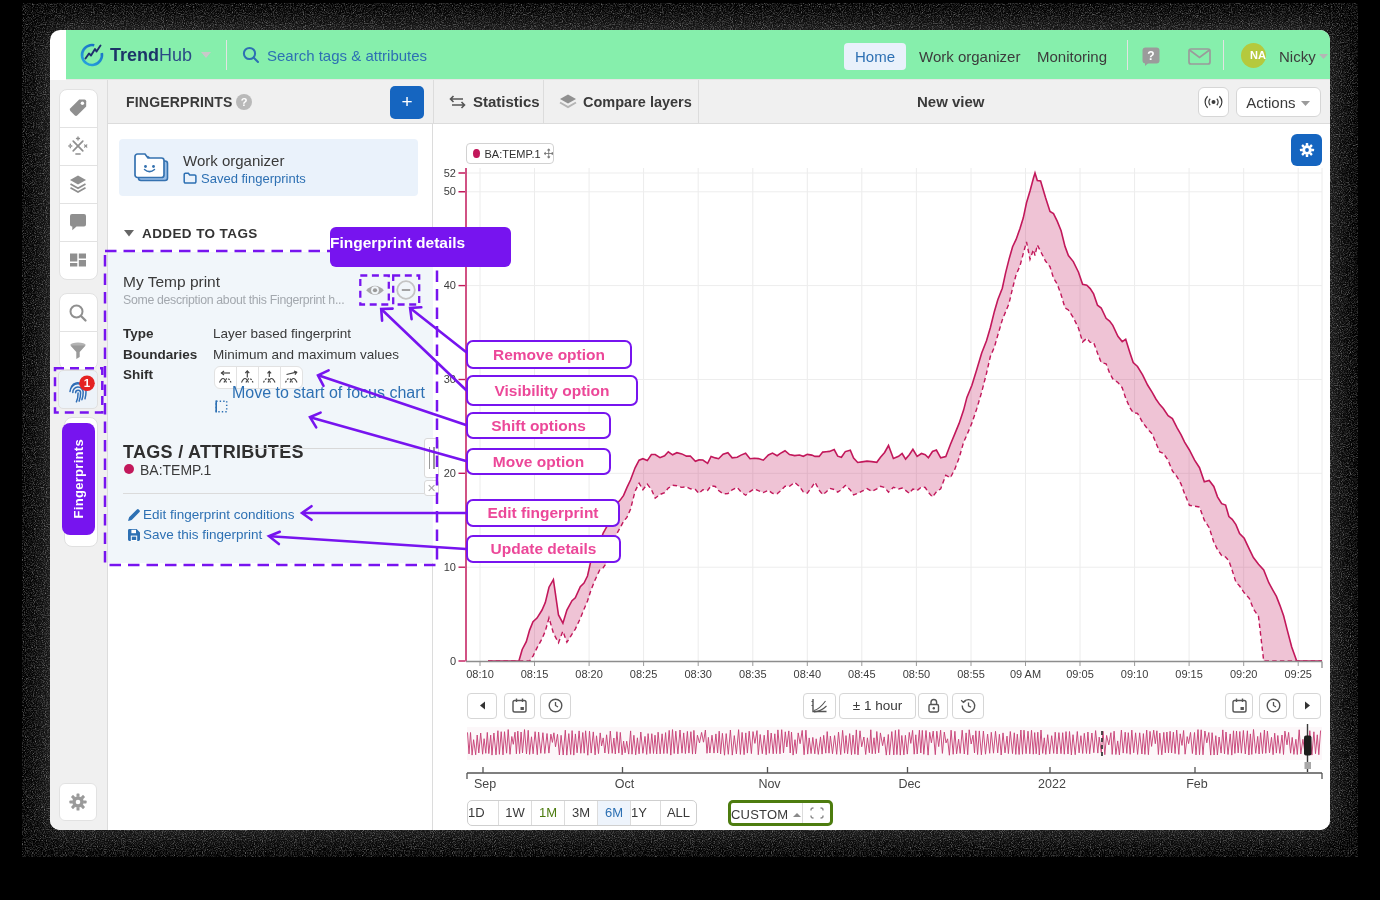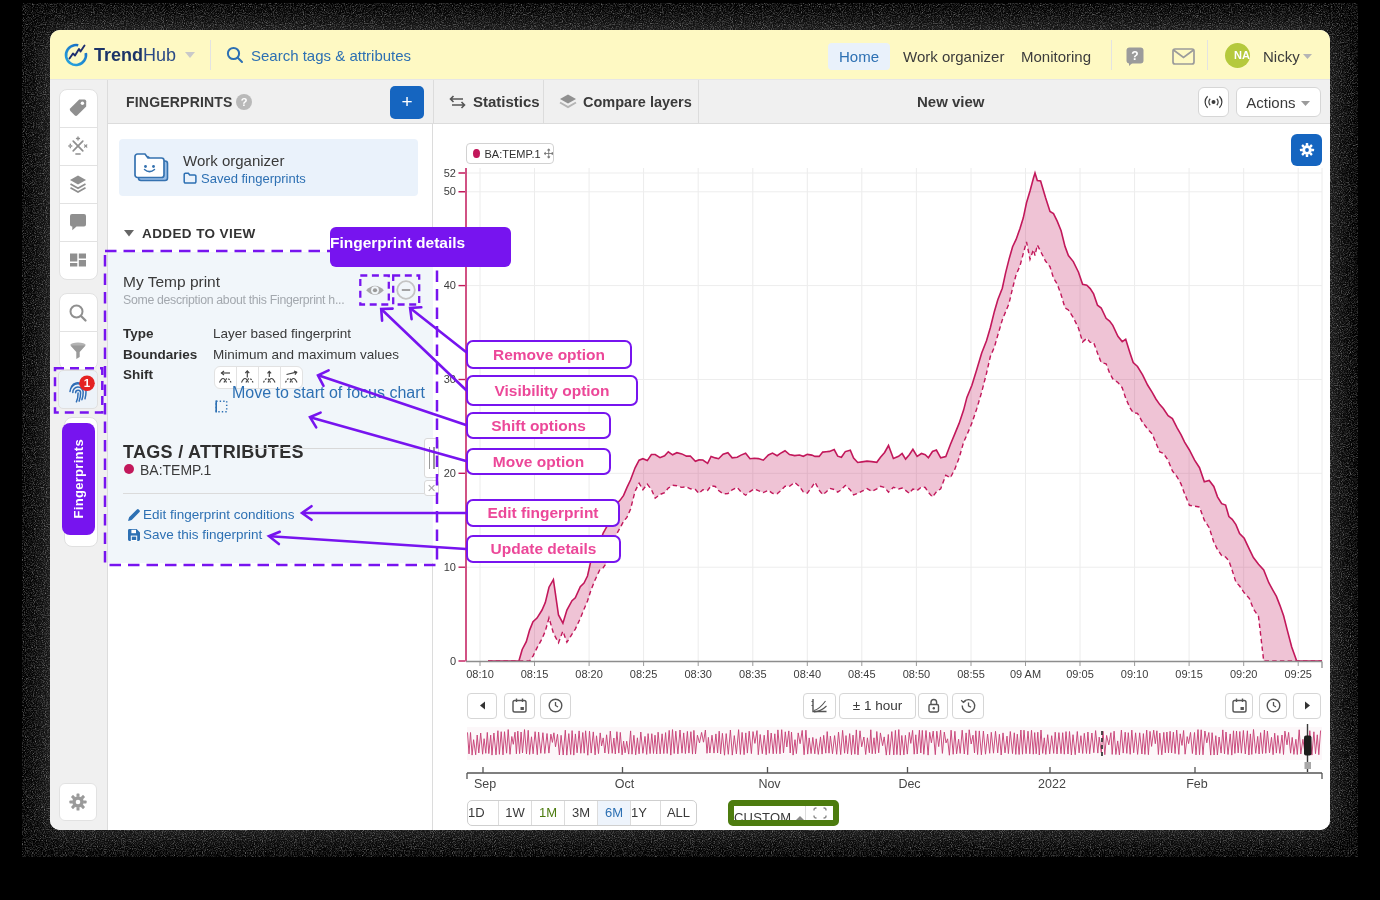--- a/index.html
+++ b/index.html
@@ -17,21 +17,21 @@
 <defs>
       <filter id="nz" x="0" y="0" width="100%" height="100%">
         <feTurbulence type="fractalNoise" baseFrequency="0.9" numOctaves="2" seed="7" stitchTiles="stitch"></feTurbulence>
         <feColorMatrix type="matrix" values="0 0 0 0 1  0 0 0 0 1  0 0 0 0 1  0.9 0.9 0.9 0 -1.25"></feColorMatrix>
       </filter>
     </defs>
 <rect x="22" y="3" width="1336" height="854" rx="34" filter="url(#nz)" opacity="0.55"></rect>
 </svg>
 <div class="win">
 
-<div class="a" style="left:0;top:0;width:1308px;height:50px;background:#fef9c3;border-bottom:1px solid #e6e6e6">
+<div class="a" style="left:16px;top:0;width:1308px;height:50px;background:#86efac;border-bottom:1px solid #e6e6e6">
   <svg class="a" style="left:14px;top:12px" width="25" height="25" viewBox="0 0 25 25">
     <defs>
           <linearGradient id="lg" x1="0" y1="1" x2="1" y2="0">
             <stop offset="0" stop-color="#29a8e0"></stop>
             <stop offset="1" stop-color="#1565c0"></stop>
           </linearGradient>
         </defs>
     <circle cx="12" cy="13" r="10" fill="none" stroke="url(#lg)" stroke-width="2.6" stroke-dasharray="51 12" transform="rotate(-11 12 13)"></circle>
     <polyline points="5.5,16.5 9,11.5 11,13.5 15,7 16.5,9.5 20.5,3.5" fill="none" stroke="#1f2e6e" stroke-width="1.9" stroke-linecap="round" stroke-linejoin="round"></polyline>
   </svg>
@@ -204,21 +204,21 @@
   <path d="M16.5,21.5 q5,4.2 10,0" fill="none" stroke="#3572b0" stroke-width="1.5" stroke-linecap="round"></path>
 </svg>
 <div class="a" style="left:133px;top:121.5px;font-size:15px;color:#3a3a3a">Work organizer</div>
 <svg class="a" style="left:133px;top:141.5px" width="14" height="12" viewBox="0 0 14 12">
       <path d="M1.2,2.5 a1.2,1.2 0 0 1 1.2,-1.2 h3 l1.3,1.7 h5 a1.2,1.2 0 0 1 1.2,1.2 v5.6 a1.2,1.2 0 0 1 -1.2,1.2 H2.4 a1.2,1.2 0 0 1 -1.2,-1.2 Z" fill="none" stroke="#2d70b3" stroke-width="1.5"></path>
     </svg>
 <div class="a blue" style="left:151px;top:140.5px;font-size:13px">Saved fingerprints</div>
 <svg class="a" style="left:73.5px;top:199.5px" width="10" height="7" viewBox="0 0 10 7">
       <path d="M0,0 h10 l-5,6.5 Z" fill="#666"></path>
     </svg>
-<div class="a" style="left:92px;top:195.5px;font-size:13.5px;font-weight:bold;color:#333;letter-spacing:.4px">ADDED TO VIEW</div>
+<div class="a" style="left:92px;top:195.5px;font-size:13.5px;font-weight:bold;color:#333;letter-spacing:.4px">ADDED TO TAGS</div>
 <div class="a" style="left:58px;top:222px;width:325px;height:311px;background:#f1f6fa"></div>
 <div class="a" style="left:73px;top:243px;font-size:15.5px;color:#3a3a3a">My Temp print</div>
 <div class="a" style="left:73px;top:263px;font-size:12.3px;letter-spacing:-0.3px;color:#a3a8ae">Some description about this Fingerprint h...</div>
 <svg class="a" style="left:314.5px;top:252.5px" width="20" height="14.5" viewBox="0 0 18 13">
       <path d="M1,6.5 Q9,-1.8 17,6.5 Q9,14.8 1,6.5 Z" fill="#a9a9a9"></path>
       <circle cx="9" cy="6.5" r="3.5" fill="#f1f6fa"></circle>
       <circle cx="9" cy="6.5" r="1.9" fill="#9a9a9a"></circle>
     </svg>
 <svg class="a" style="left:345.5px;top:249.5px" width="20" height="20" viewBox="0 0 20 20">
       <circle cx="10" cy="10" r="8.8" fill="none" stroke="#c4c4c4" stroke-width="1.8"></circle>
@@ -493,21 +493,21 @@
       </div>
 <div class="a" style="left:34px;top:676px;height:25.5px;display:flex;border:1px solid #cfcfcf;border-radius:5px;overflow:hidden;background:#fff">
 <div style="width:30px;line-height:24px;font-size:13px;color:#3a3a3a;text-align:left">1D</div>
 <div style="width:33px;line-height:24px;font-size:13px;color:#3a3a3a;text-align:center;border-left:1px solid #dcdcdc">1W</div>
 <div style="width:33px;line-height:24px;font-size:13px;color:#4d7c0f;text-align:center;border-left:1px solid #dcdcdc">1M</div>
 <div style="width:33px;line-height:24px;font-size:13px;color:#3a3a3a;text-align:center;border-left:1px solid #dcdcdc">3M</div>
 <div style="width:33px;line-height:24px;font-size:13px;color:#2d70b3;text-align:center;border-left:1px solid #dcdcdc;background:#eef4fc">6M</div>
 <div style="width:30px;line-height:24px;font-size:13px;color:#3a3a3a;border-left:1px solid #dcdcdc">1Y</div>
 <div style="width:36px;line-height:24px;font-size:13px;color:#3a3a3a;text-align:center;border-left:1px solid #dcdcdc">ALL</div>
 </div>
-<div class="a" style="left:295px;top:676px;height:25.5px;display:flex;border:6px solid #4d7c0f;border-radius:5px;overflow:hidden;background:#fff">
+<div class="a" style="left:295px;top:676px;height:25.5px;display:flex;border:3px solid #4d7c0f;border-radius:5px;overflow:hidden;background:#fff">
 <div style="width:71px;line-height:24px;font-size:13px;color:#3a3a3a;text-align:center;letter-spacing:.2px;white-space:nowrap">CUSTOM <svg width="10" height="6" viewBox="0 0 10 6" style="display:inline;vertical-align:1px">
             <path d="M1,5 L5,1 L9,5 Z" fill="#8a8a8a"></path>
           </svg></div>
 <div style="width:28px;border-left:1px solid #dcdcdc;display:flex;align-items:center;justify-content:center">
           <svg width="14" height="12" viewBox="0 0 14 12">
             <rect x="1" y="1" width="12" height="10" rx="2" fill="none" stroke="#8a8a8a" stroke-width="1.4"></rect>
             <g fill="#fff">
               <rect x="3.5" y="0" width="7" height="3"></rect>
               <rect x="3.5" y="9" width="7" height="3"></rect>
               <rect x="0" y="3.5" width="3" height="5"></rect>

